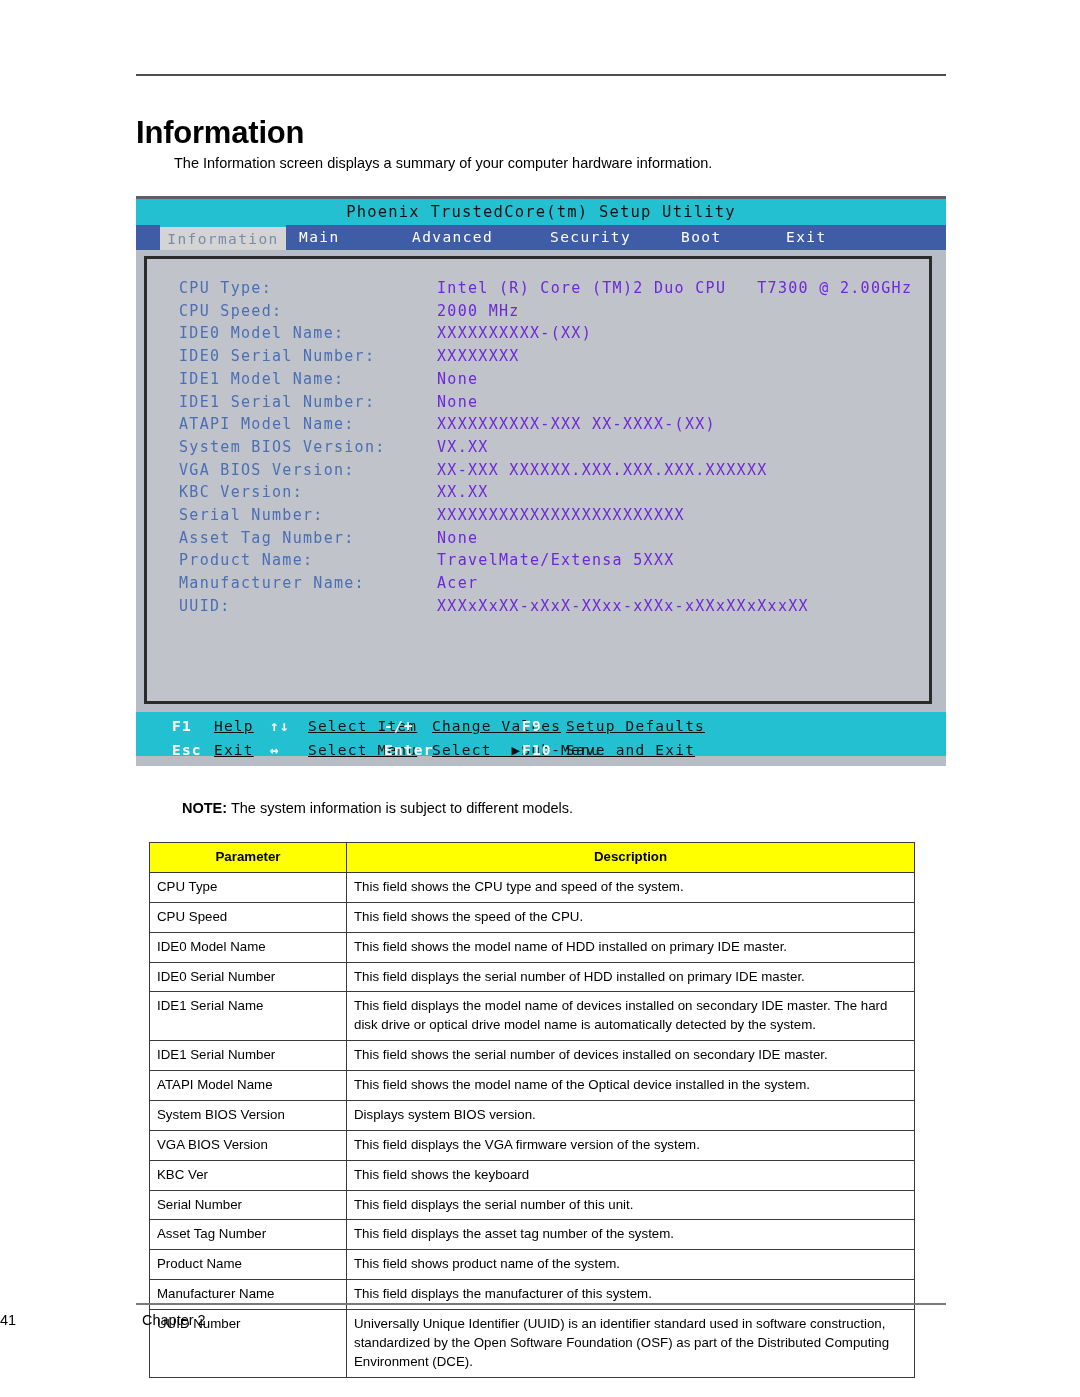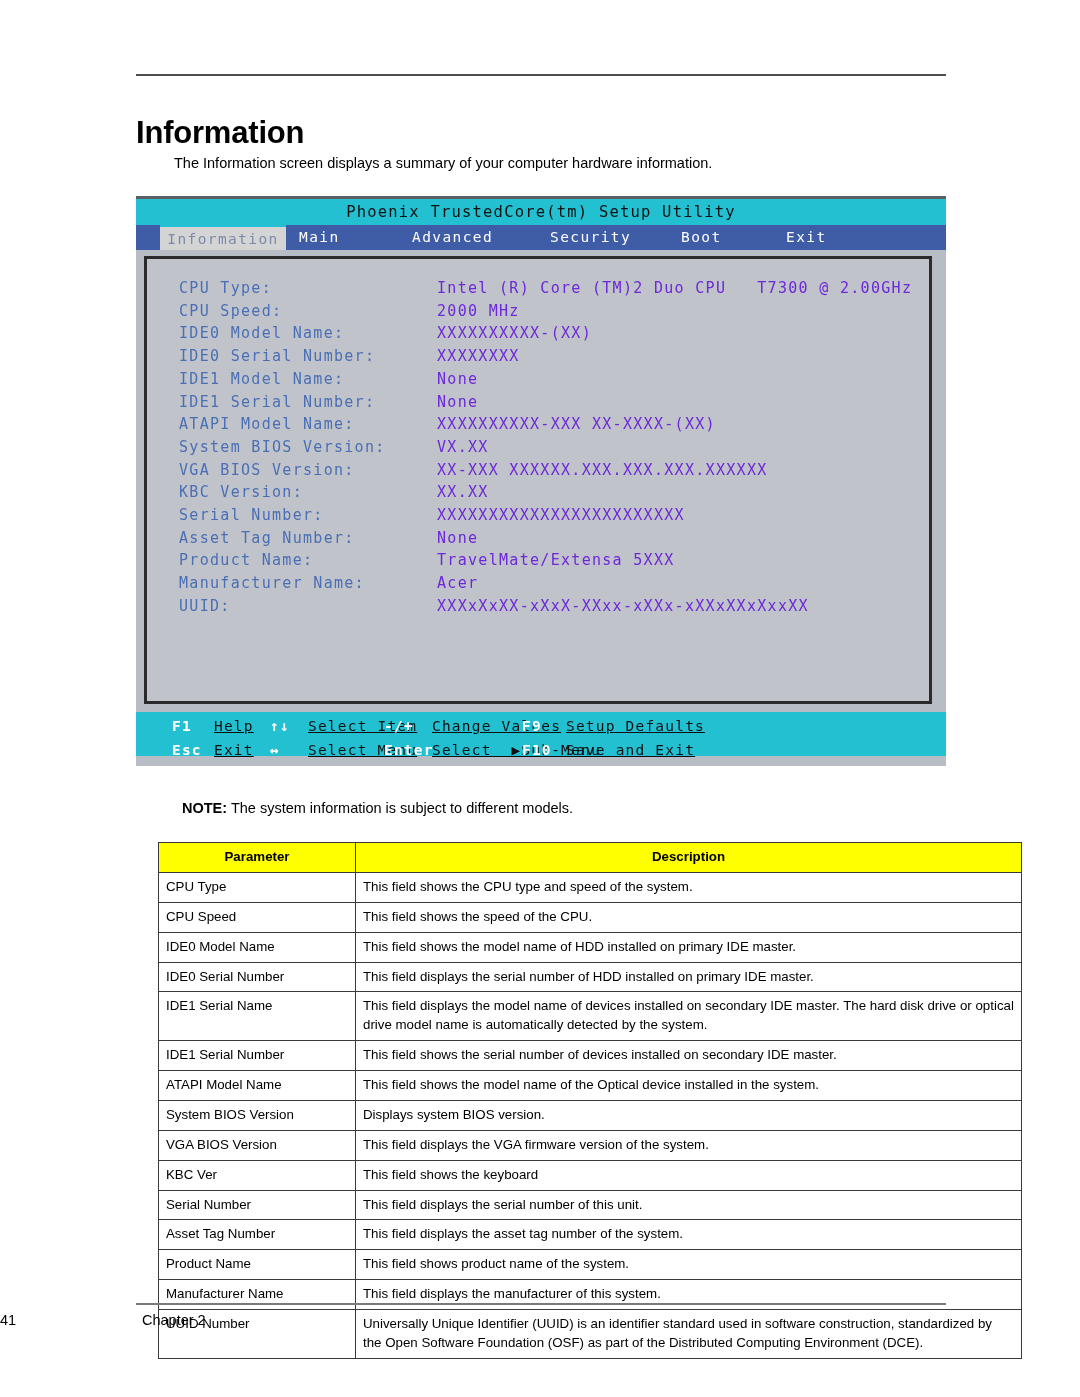--- a/index.html
+++ b/index.html
@@ -173,23 +173,23 @@
     left: 174px;
     top: 785px;
     font-size: 14.5px;
     margin-left: 8px;
   }
   .note b { font-weight: bold; }
 
   
   .ptable {
     position: absolute;
-    left: 158px;
+    left: 149px;
     top: 842px;
-    width: 864px;
+    width: 766px;
     border-collapse: collapse;
     table-layout: fixed;
     font-size: 13.3px;
   }
   .ptable td, .ptable th {
     border: 1px solid #3a3a3a;
     padding: 5px 7px 5px 7px;
     vertical-align: top;
     line-height: 1.42;
     font-weight: normal;

